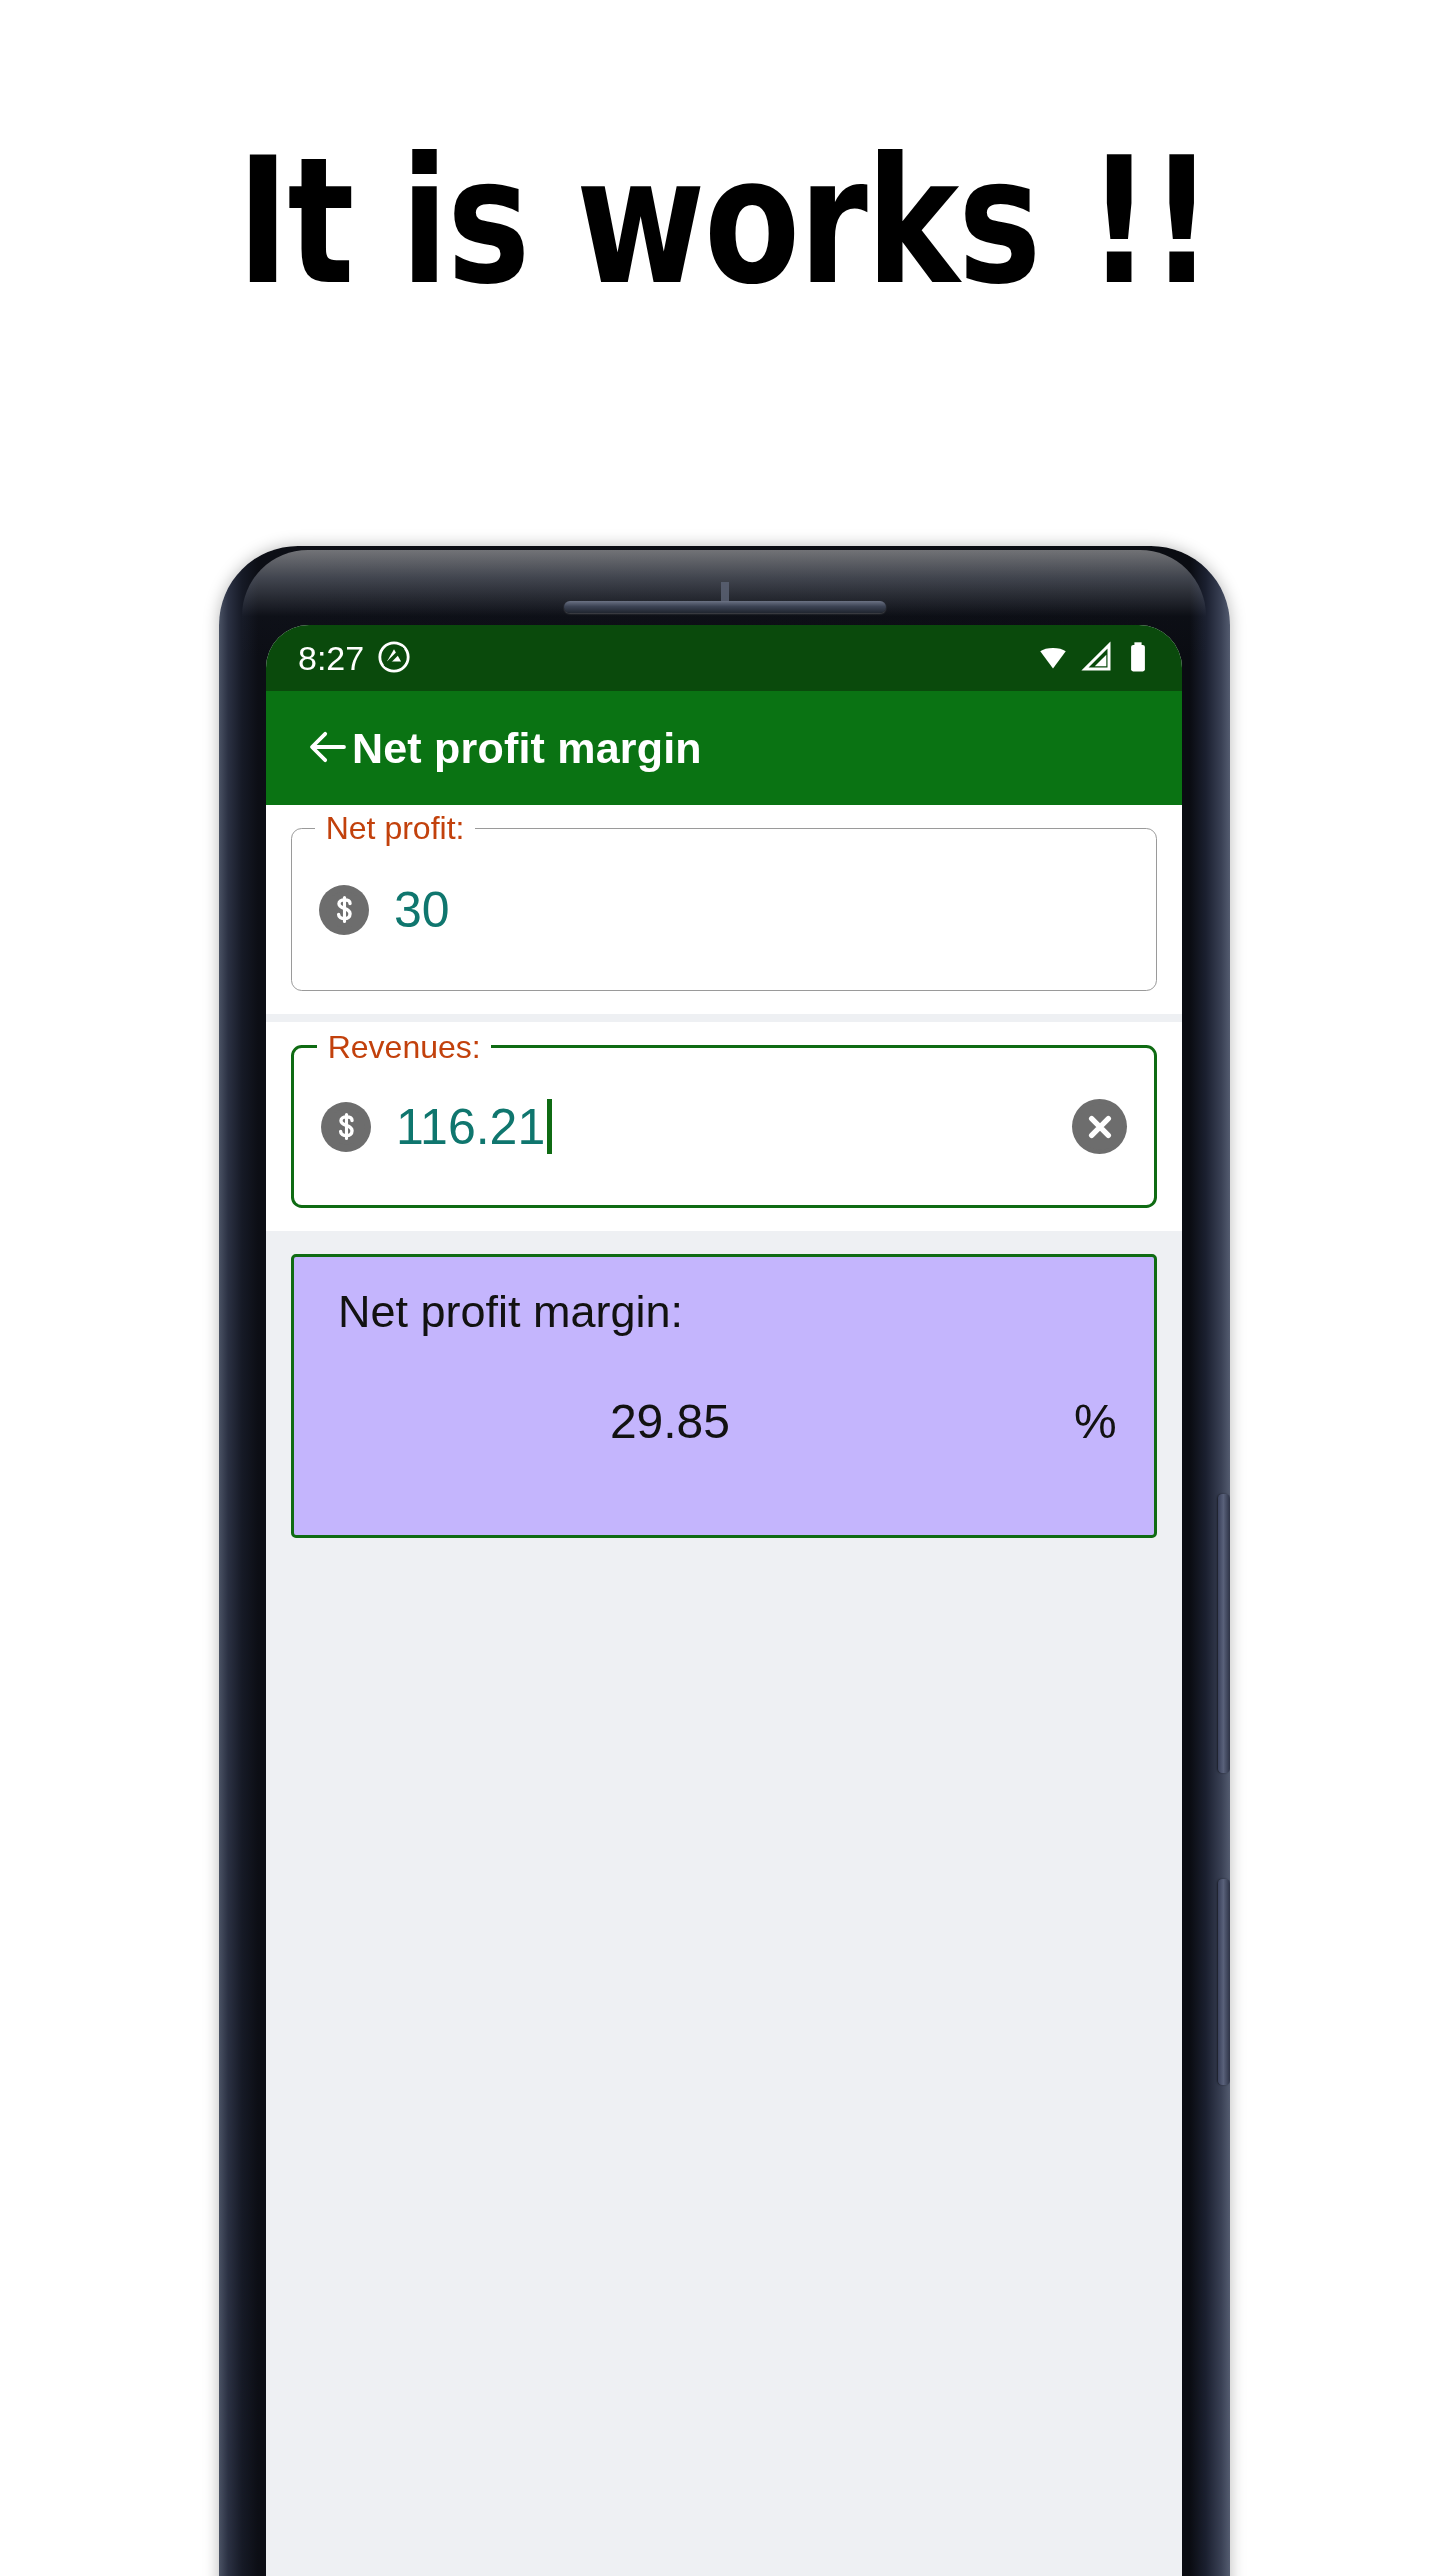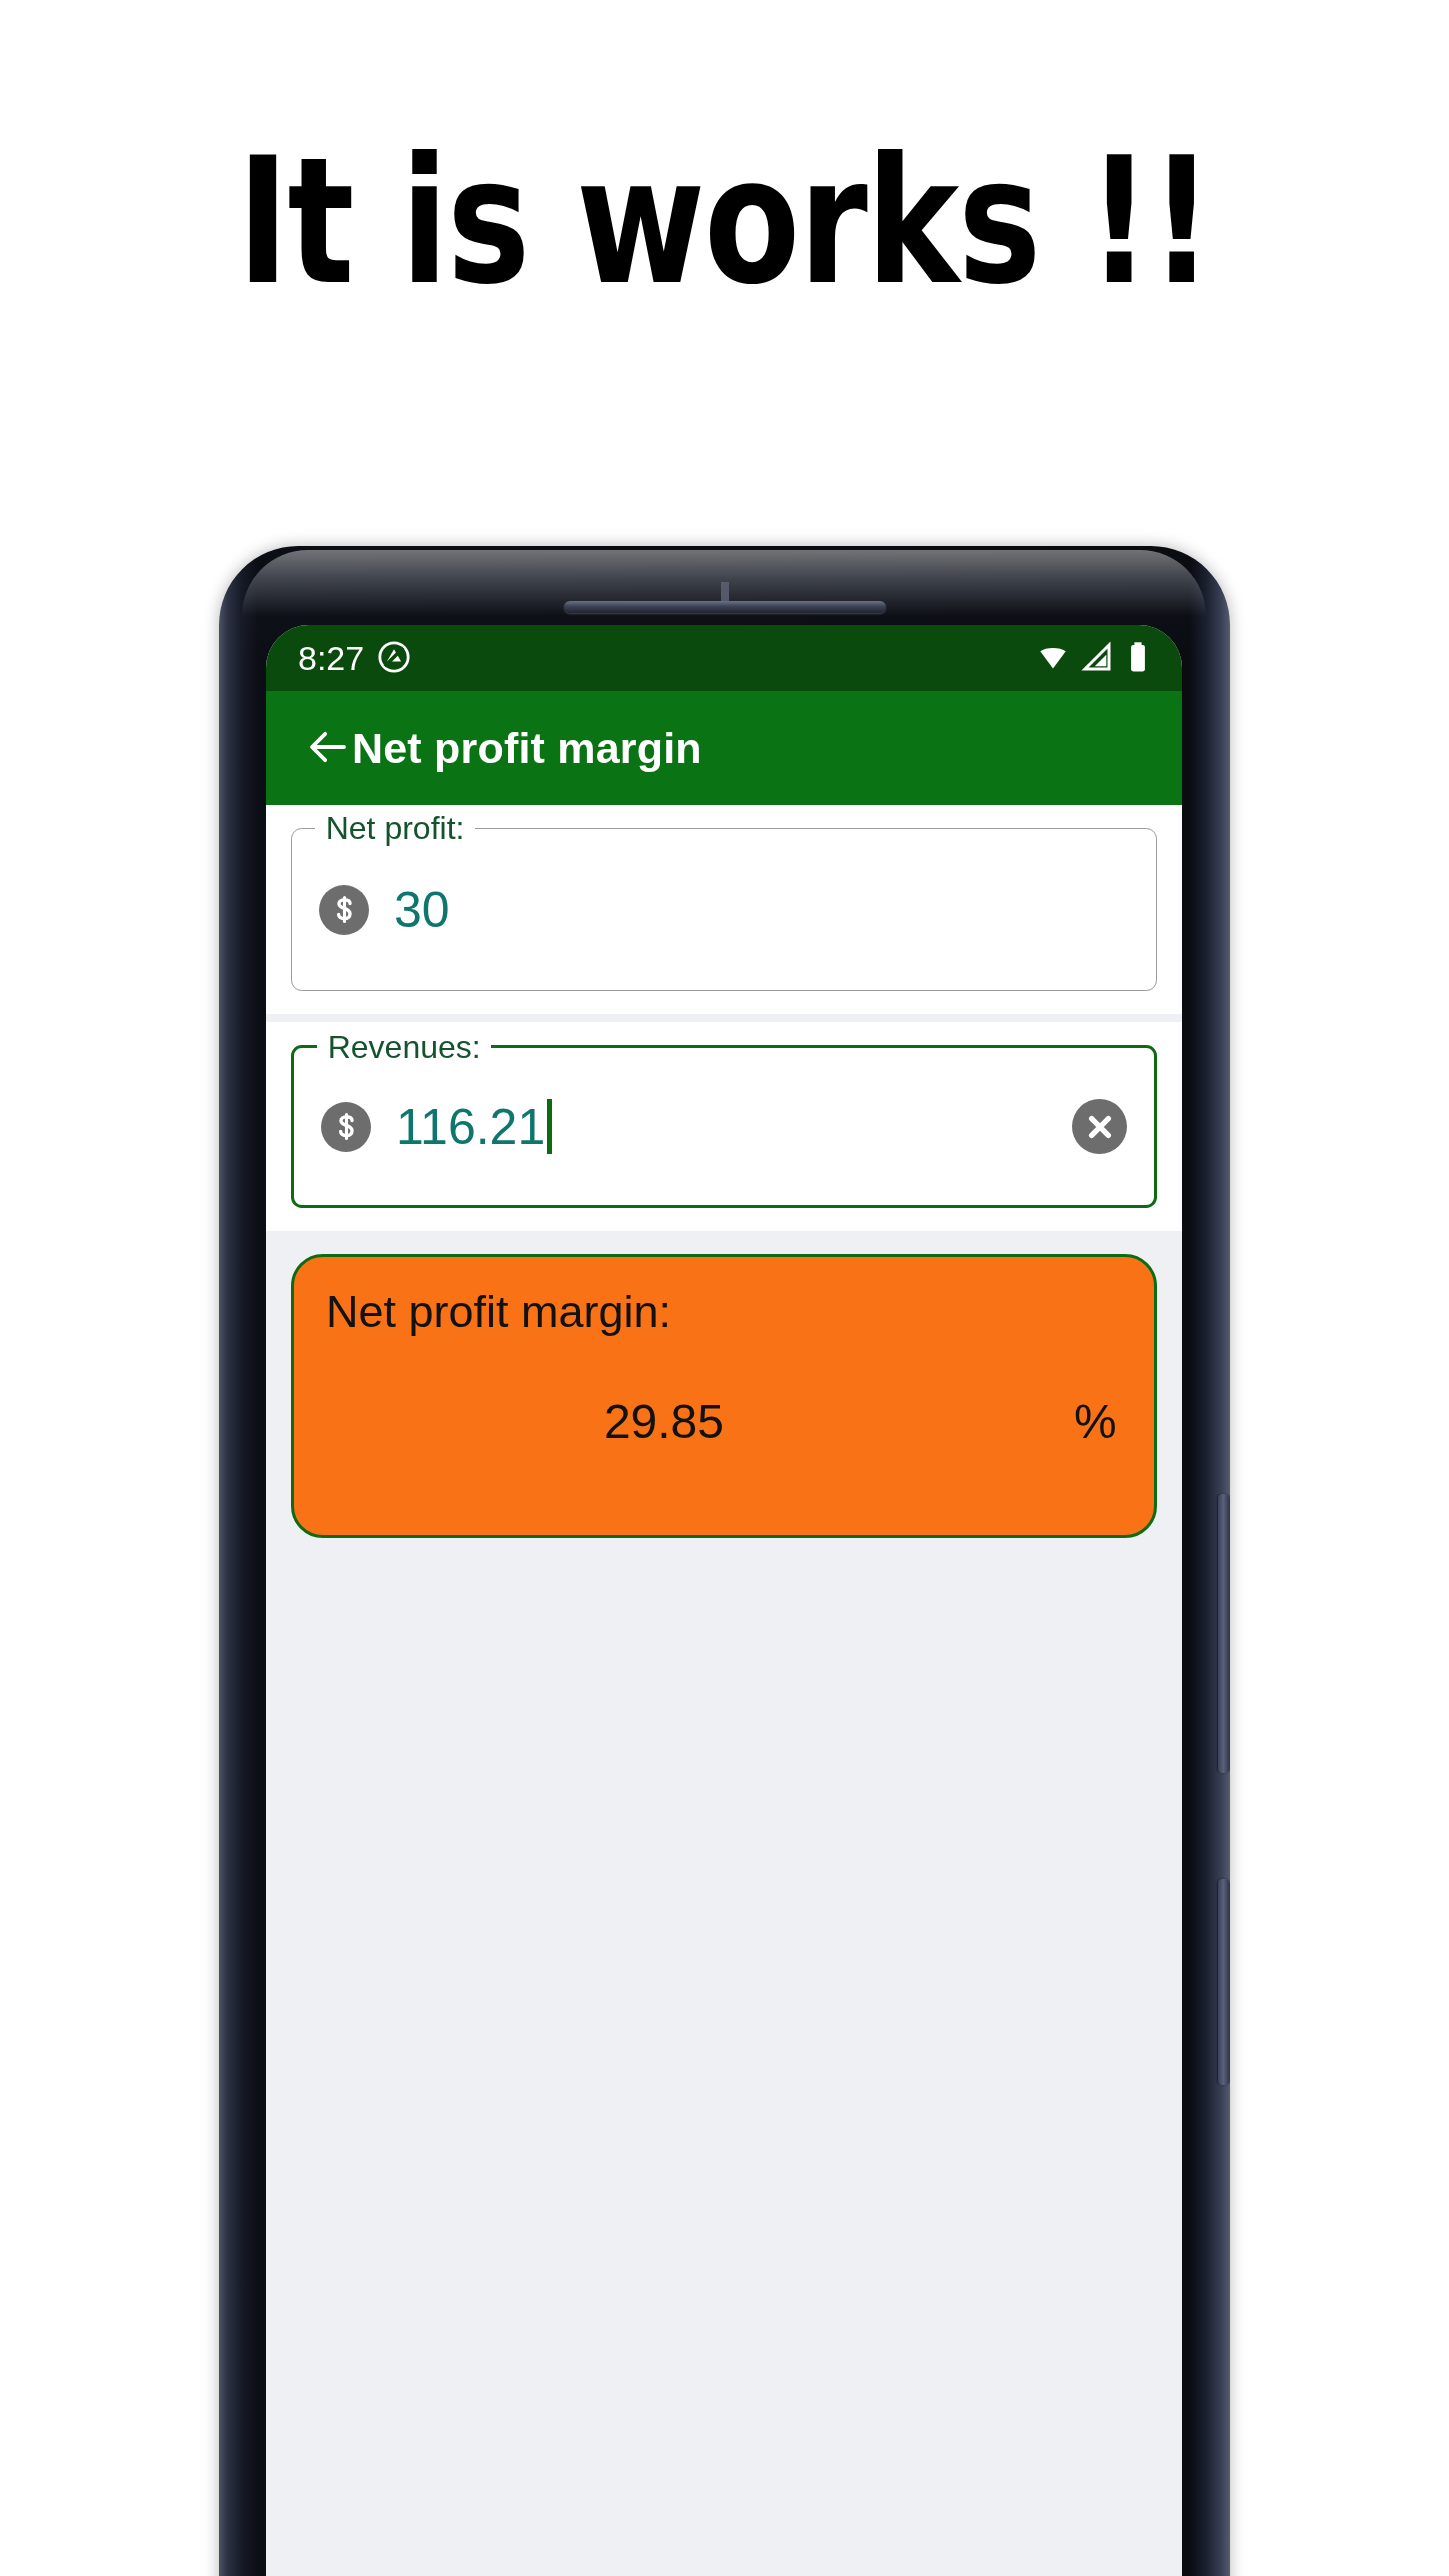--- a/index.html
+++ b/index.html
@@ -185,21 +185,21 @@
   }
   .tf.focused { border-color: #0f6b13; border-width: 3.6px; }
 
   .tf-label {
     position: absolute;
     top: -19.7px;
     left: 23px;
     padding: 0 10.7px;
     background: #ffffff;
     font-size: 32px;
-    color: #14532d;
+    color: #c2410c;
     line-height: 39px;
     white-space: nowrap;
   }
 
   .dollar-icon {
     width: 50px;
     height: 50px;
     border-radius: 50%;
     background: #6d6d6d;
     flex: 0 0 auto;
@@ -234,24 +234,24 @@
     flex: 0 0 auto;
     display: flex;
     align-items: center;
     justify-content: center;
   }
 
   
   .result-card {
     margin: 23px 25px 0 25px;
     border: 3.6px solid #0f6b13;
-    border-radius: 32px;
-    background: #f97316;
+    border-radius: 5px;
+    background: #c4b5fd;
     height: 284px;
-    padding: 29px 32px 0 32px;
+    padding: 29px 32px 0 44px;
   }
   .result-label {
     font-size: 45px;
     color: #121212;
   }
   .result-row {
     display: flex;
     align-items: baseline;
     margin-top: 56px;
     padding: 0 5.4px 0 0;

